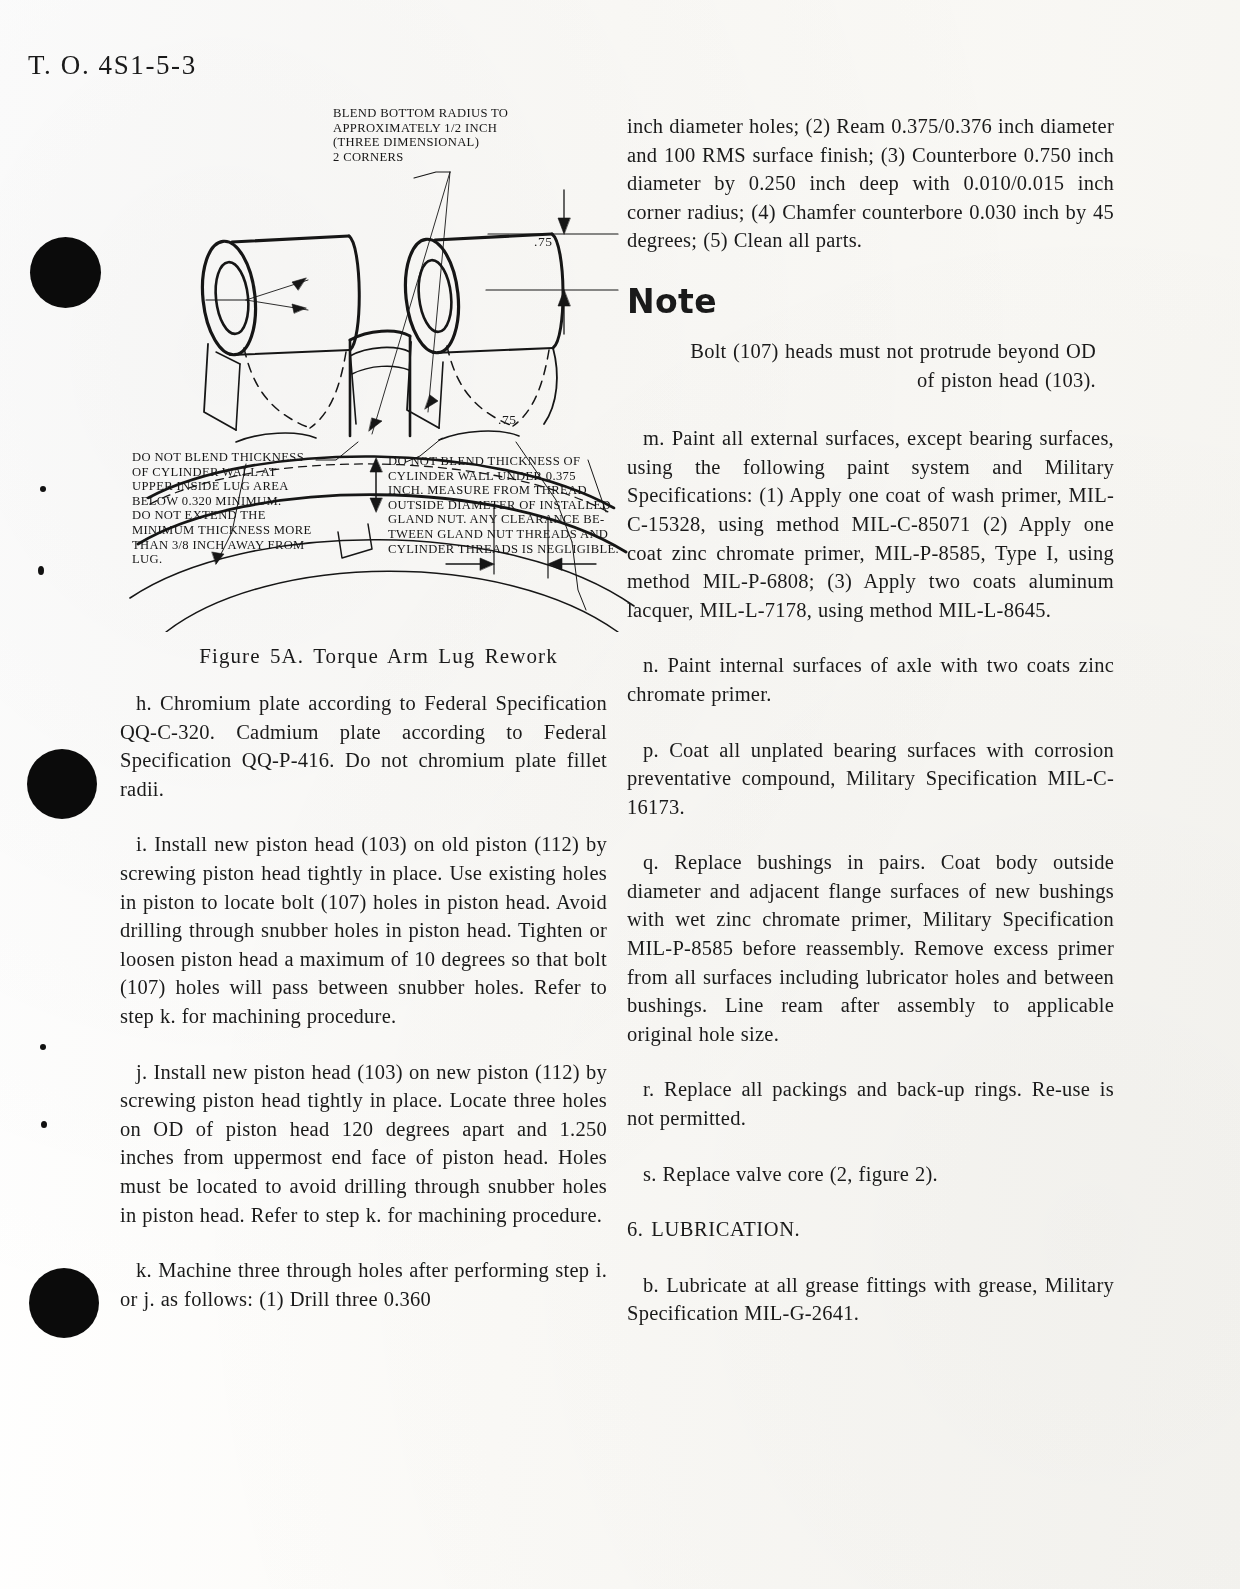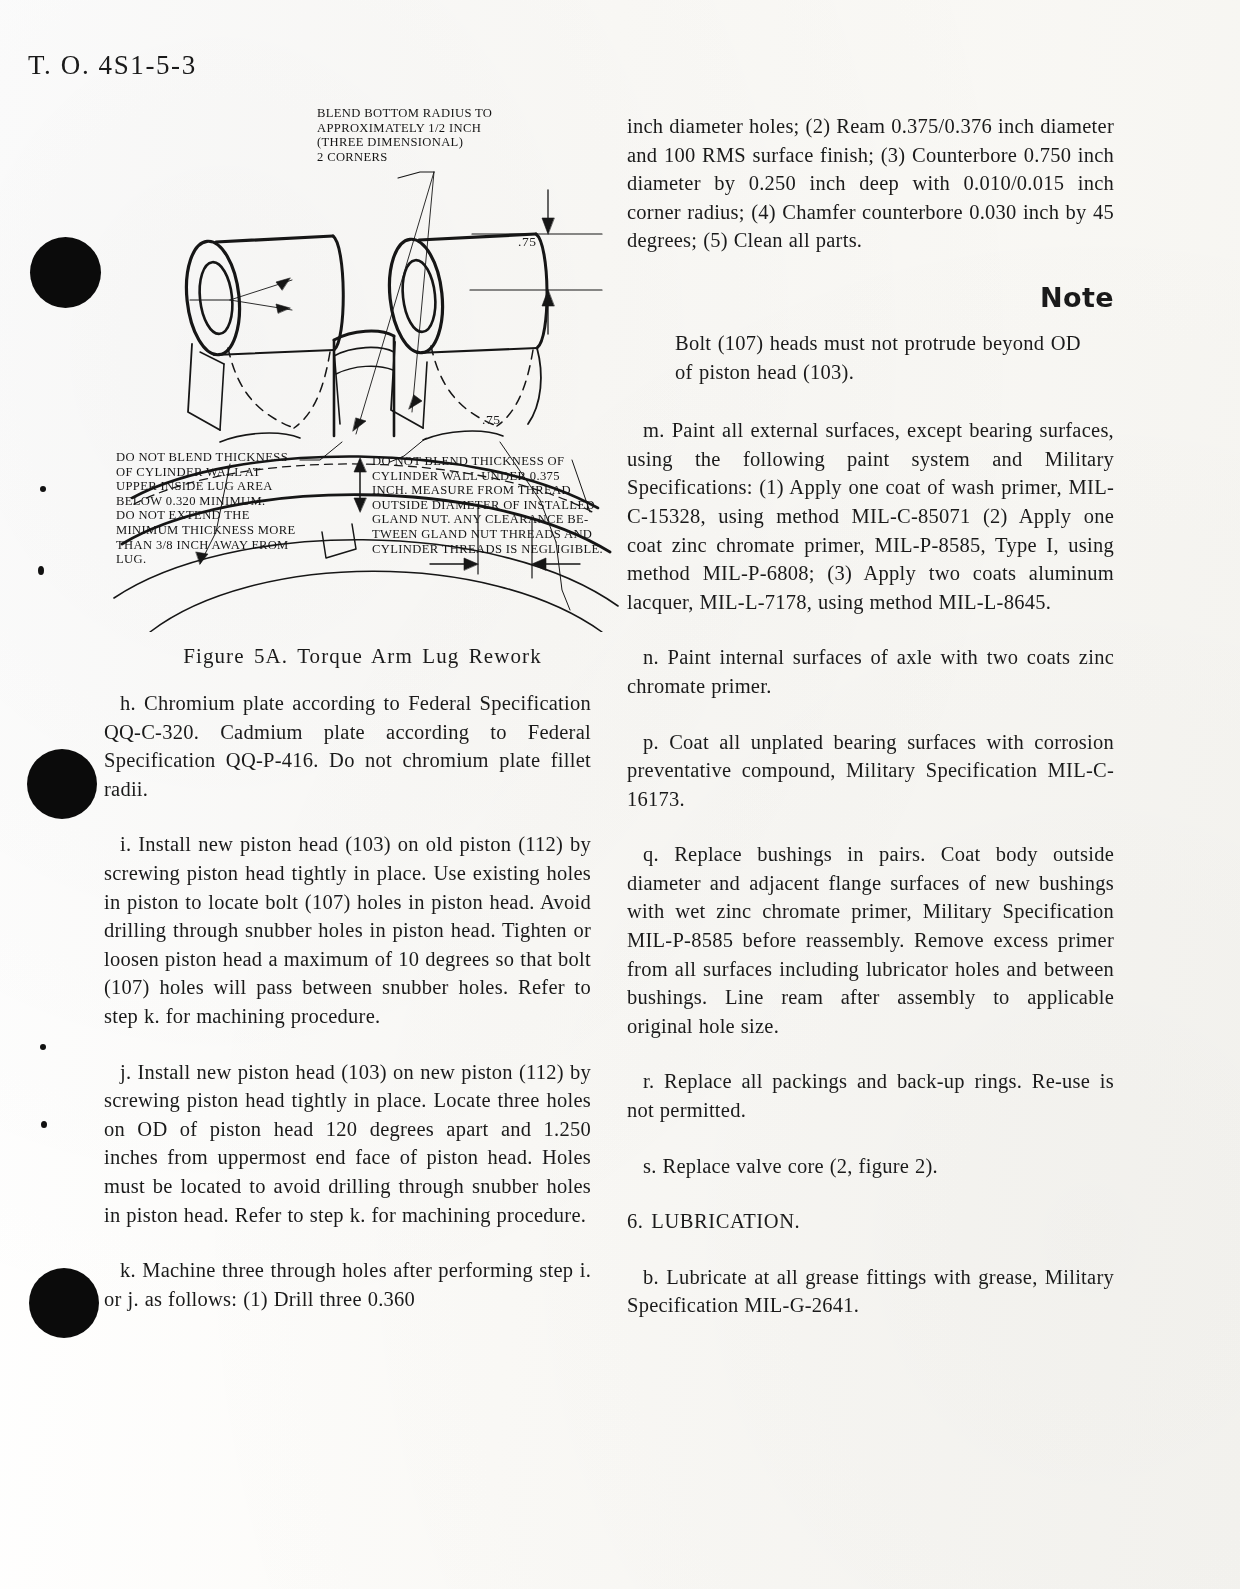--- a/index.html
+++ b/index.html
@@ -58,21 +58,21 @@
     border-radius: 50%;
     z-index: 3;
   }
 
   
   .col {
     position: absolute;
     top: 112px;
     width: 487px;
   }
-  .col-left  { left: 104px; }
+  .col-left  { left: 120px; }
   .col-right { left: 627px; }
 
   .body-p {
     font-size: 20.5px;
     line-height: 28.6px;
     text-align: justify;
     margin: 0 0 27px 0;
     letter-spacing: 0.25px;
     word-spacing: 0.5px;
     text-indent: 16px;
@@ -121,34 +121,34 @@
   .fig-svg {
     position: absolute;
     left: 0;
     top: 0;
     width: 520px;
     height: 520px;
   }
 
   
   .note-head {
-    text-align: right;
+    text-align: left;
     font-family: "DejaVu Sans", "Liberation Sans", sans-serif;
     font-weight: bold;
-    font-size: 27px;
+    font-size: 33px;
     letter-spacing: 0.4px;
     margin: 4px 0 16px 0;
   }
   .note-body {
     font-size: 20.5px;
     line-height: 28.6px;
     margin: 0 0 30px 0;
     padding-left: 48px;
     padding-right: 18px;
-    text-align: left;
+    text-align: right;
     letter-spacing: 0.25px;
     word-spacing: 1px;
   }
 
   .section-head {
     font-size: 20.5px;
     line-height: 28.6px;
     margin: 0 0 27px 0;
     letter-spacing: 0.6px;
     word-spacing: 2px;

